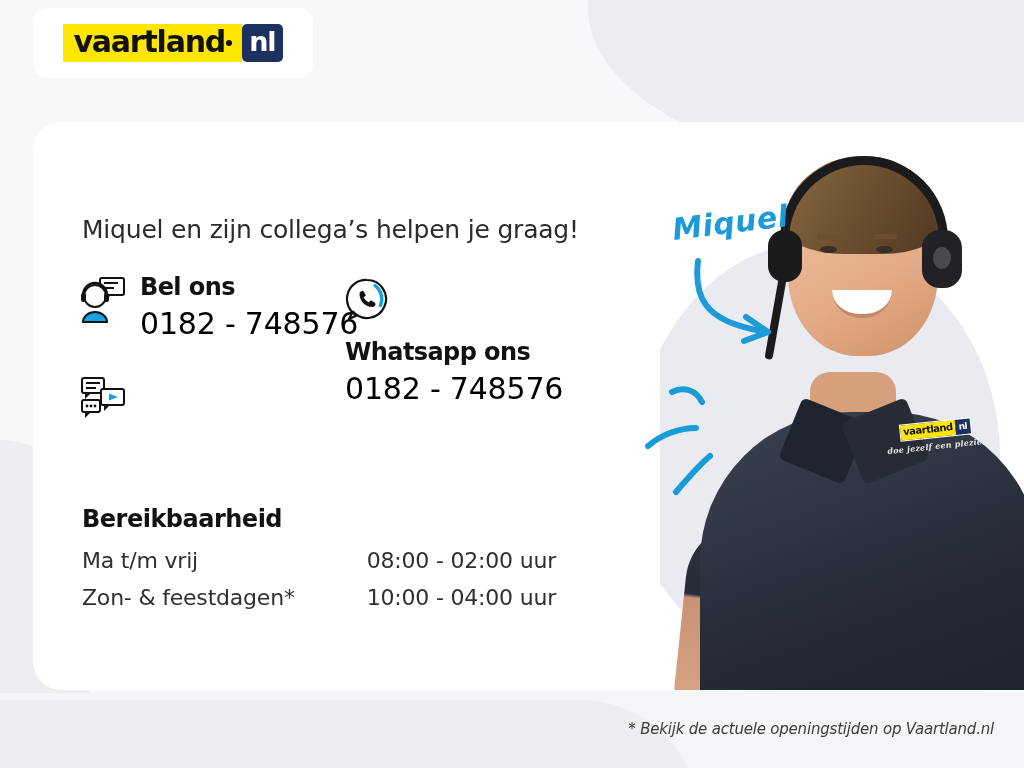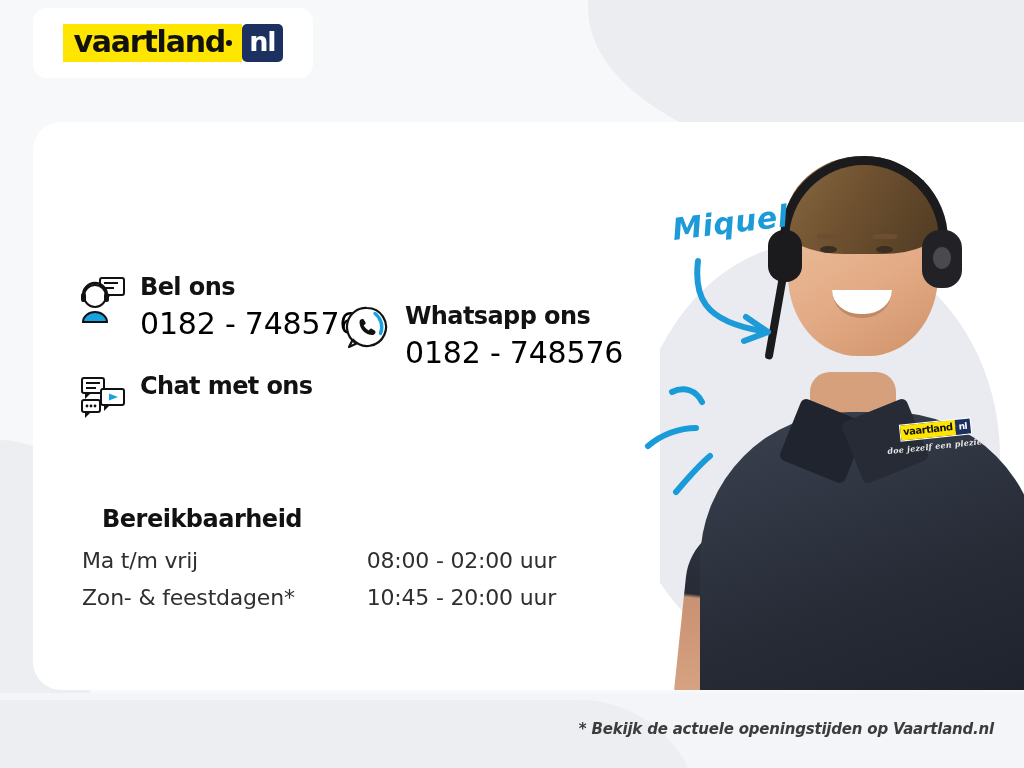--- a/index.html
+++ b/index.html
@@ -109,40 +109,40 @@
     font-size:25px;
     color:#2b2b2b;
     letter-spacing:-0.2px;
     z-index:5;
     white-space:nowrap;
   }
 
   
   .contact{position:absolute;z-index:5;display:flex;align-items:flex-start;gap:14px;}
   .c-bel{left:80px;top:274px;}
-  .c-wa{left:345px;top:303px;}
+  .c-wa{left:345px;top:275px;flex-direction:column;}
   .c-chat{left:80px;top:373px;}
   .c-icon{width:46px;height:48px;flex:0 0 46px;margin-top:2px;}
   .c-text{display:flex;flex-direction:column;}
   .c-title{
     font-family:"DejaVu Sans", sans-serif;
     font-weight:700;font-size:24px;color:#121212;
     letter-spacing:-0.6px;line-height:1.15;white-space:nowrap;
   }
   .c-sub{
     font-family:"DejaVu Sans", sans-serif;
     font-weight:400;font-size:30px;color:#000000;
     letter-spacing:-0.2px;margin-top:4px;white-space:nowrap;
   }
 
   
   .hours-title{
     position:absolute;left:82px;top:505px;z-index:5;
     font-family:"DejaVu Sans", sans-serif;
-    font-weight:700;font-size:24px;color:#121212;letter-spacing:-0.5px;margin-left:20px;
+    font-weight:700;font-size:24px;color:#121212;letter-spacing:-0.5px;
   }
   .hours-table{
     position:absolute;left:82px;top:548px;z-index:5;
     border-collapse:collapse;
   }
   .hours-table td{
     font-family:"DejaVu Sans", sans-serif;
     font-weight:400;font-size:22px;color:#2f2f2f;
     letter-spacing:-0.2px;
     padding:0 0 12px 0;
@@ -261,21 +261,20 @@
   }
   .arrow-svg{position:absolute;left:690px;top:255px;z-index:7;}
   .dashes-svg{position:absolute;left:640px;top:360px;z-index:7;}
 
   
   .footnote{
     position:absolute;right:30px;top:720px;z-index:8;
     font-family:"DejaVu Sans", sans-serif;
     font-style:italic;font-size:15px;color:#3c3c3c;
     letter-spacing:-0.2px;
-    font-weight:bold;
   }
 </style>
 </head>
 <body>
 
 <div class="stage">
 
   <div class="bg-blob-topright"></div>
   <div class="bg-blob-left"></div>
   <div class="bg-footer-band"></div>
@@ -323,20 +322,21 @@
           <span class="polo-logo-word">vaartland</span>
         </span>
         <span class="polo-logo-blue">
           <span class="polo-logo-nl">nl</span>
         </span>
       </span>
       <div class="polo-tagline">doe jezelf een plezier</div>
     </div>
   </div>
 
+  <div class="subhead">Miquel en zijn collega’s helpen je graag!</div>
 
   <div class="contact c-bel">
     <span class="c-icon">
       <svg viewBox="0 0 46 48" width="46" height="48">
         <rect x="20" y="2" width="24" height="17" rx="2" fill="none" stroke="#111" stroke-width="2"></rect>
         <path d="M24 19 L24 26 L31 19 Z" fill="#111"></path>
         <line x1="24" y1="7" x2="38" y2="7" stroke="#111" stroke-width="2"></line>
         <line x1="24" y1="12" x2="34" y2="12" stroke="#111" stroke-width="2"></line>
         <circle cx="15" cy="20" r="11" fill="#fff" stroke="#111" stroke-width="2"></circle>
         <path d="M3 19 a12 12 0 0 1 24 0" fill="none" stroke="#111" stroke-width="2.4"></path>
@@ -376,34 +376,33 @@
         <path d="M5 37 L5 43 L11 37 Z" fill="#111"></path>
         <circle cx="7" cy="31" r="1.4" fill="#111"></circle>
         <circle cx="11" cy="31" r="1.4" fill="#111"></circle>
         <circle cx="15" cy="31" r="1.4" fill="#111"></circle>
         <rect x="21" y="14" width="23" height="16" rx="2" fill="#fff" stroke="#111" stroke-width="2"></rect>
         <path d="M24 30 L24 36 L30 30 Z" fill="#111"></path>
         <path d="M29 18.5 L38 22 L29 25.5 Z" fill="#17A2E0"></path>
       </svg>
     </span>
     <span class="c-text">
-      <span class="c-title">Chat met ons</span>
     </span>
   </div>
 
   <div class="hours-title">Bereikbaarheid</div>
   <table class="hours-table">
     <tbody>
         <tr>
       <td class="day">Ma t/m vrij</td>
       <td class="time">08:00 - 02:00 uur</td>
     </tr>
     <tr>
       <td class="day">Zon- &amp; feestdagen*</td>
-      <td class="time">10:45 - 20:00 uur</td>
+      <td class="time">10:00 - 04:00 uur</td>
     </tr>
   </tbody>
     </table>
 
   <div class="miquel-label">Miquel</div>
   <span class="arrow-svg">
     <svg width="110" height="95" viewBox="0 0 110 95">
       <path d="M8 6 C4 40 12 66 72 76" fill="none" stroke="#1d9bd8" stroke-width="6" stroke-linecap="round"></path>
       <path d="M56 62 L78 77 L54 86" fill="none" stroke="#1d9bd8" stroke-width="6" stroke-linecap="round" stroke-linejoin="round"></path>
     </svg>

